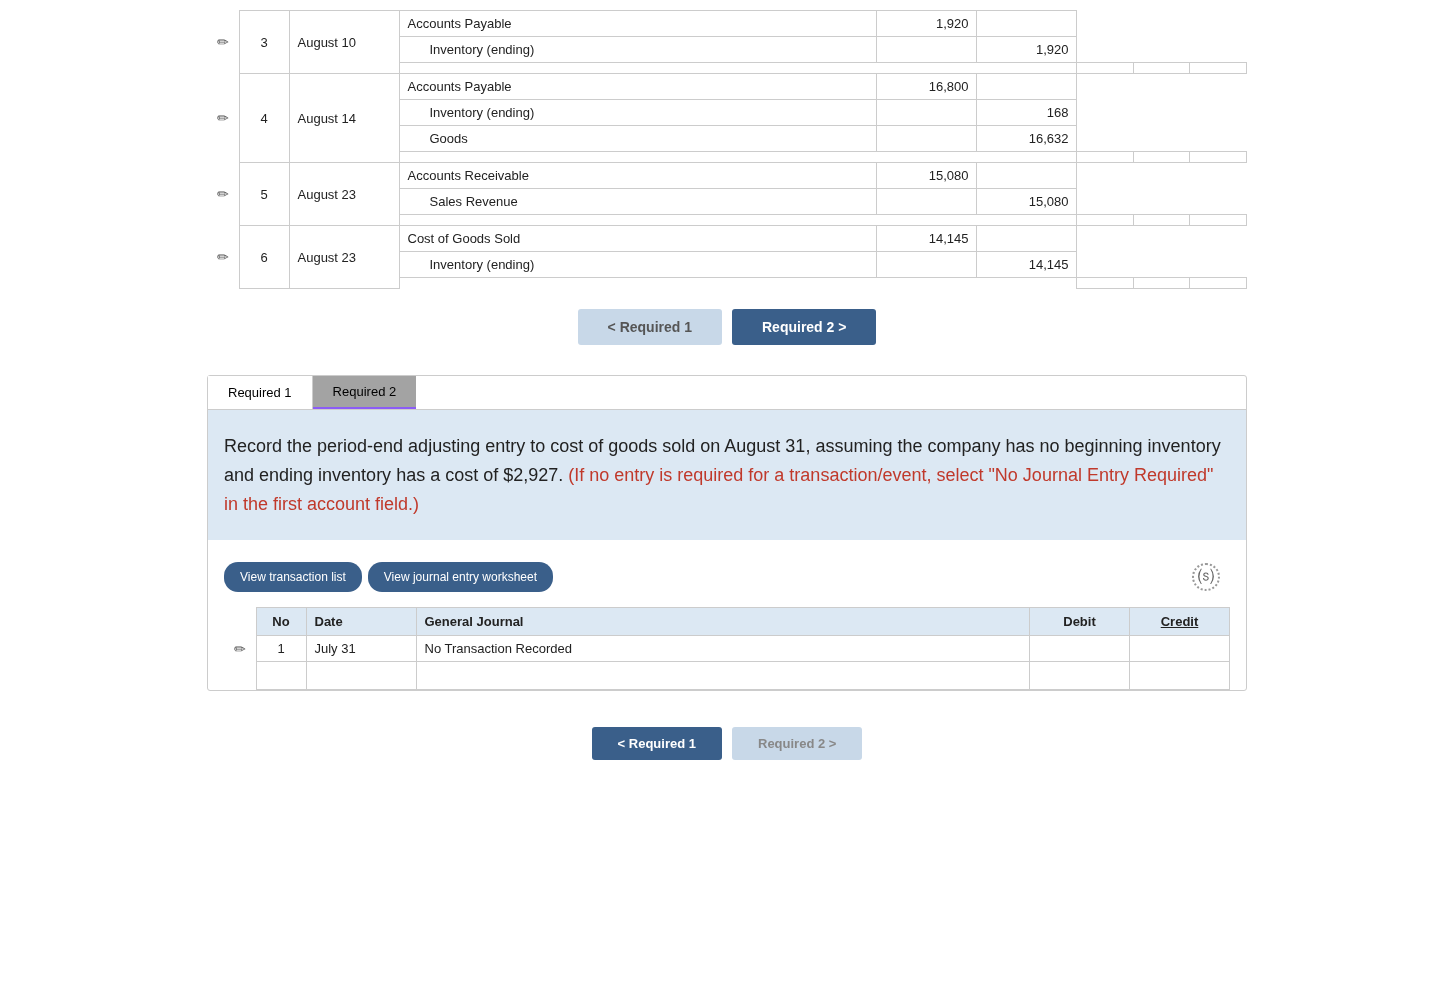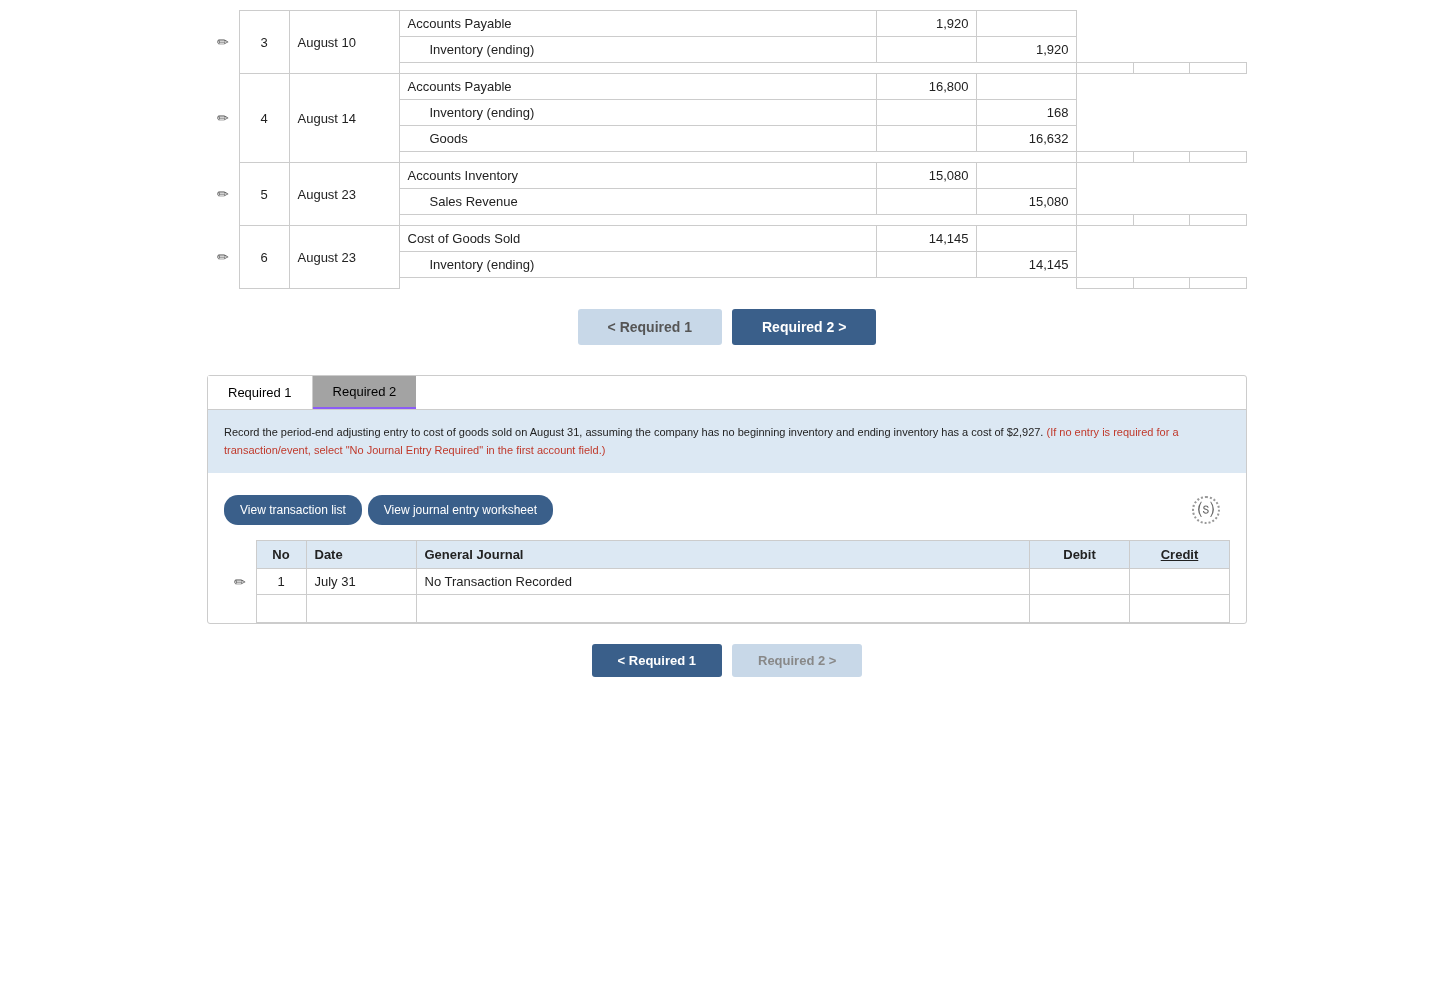--- a/index.html
+++ b/index.html
@@ -70,21 +70,21 @@
       font-size: 14px;
       font-weight: bold;
       cursor: pointer;
       border-radius: 3px;
     }
 
     
     .required-section {
       border: 1px solid #ccc;
       border-radius: 3px;
-      margin-bottom: 20px;
+      margin-bottom: 36px;
     }
     .tabs-bar {
       display: flex;
       border-bottom: 1px solid #ccc;
     }
     .tab {
       padding: 8px 20px;
       cursor: pointer;
       border: none;
       background: #fff;
@@ -93,22 +93,22 @@
     }
     .tab.active {
       background: #a3a3a3;
       font-weight: normal;
       border-bottom: 2px solid #8b5cf6;
     }
     .tab:last-child { border-right: none; }
 
     .instructions-box {
       background: #dce8f3;
-      padding: 14px 16px;
-      font-size: 11px;
+      padding: 22px 16px;
+      font-size: 18px;
       line-height: 1.6;
     }
     .instructions-box .red-text {
       color: #c0392b;
     }
 
     
     .action-buttons {
       display: flex;
       gap: 0;
@@ -255,21 +255,21 @@
         <tr class="spacer-row">
           <td colspan="3" style="border: none;"></td>
           <td style="height: 8px; border: 1px solid rgb(204, 204, 204);"></td>
           <td style="border: 1px solid rgb(204, 204, 204);"></td>
           <td style="border: 1px solid rgb(204, 204, 204);"></td>
         </tr>
         <tr>
           <td class="col-edit" rowspan="3" style="border: none;"><button class="edit-btn">✏</button></td>
           <td class="col-no" rowspan="3">5</td>
           <td class="col-date" rowspan="3">August 23</td>
-          <td>Accounts Inventory</td>
+          <td>Accounts Receivable</td>
           <td class="col-debit">15,080</td>
           <td class="col-credit"></td>
         </tr>
         <tr>
           <td style="padding-left: 30px;">Sales Revenue</td>
           <td class="col-debit"></td>
           <td class="col-credit">15,080</td>
         </tr>
         <tr class="spacer-row">
           <td colspan="3" style="border: none;"></td>

